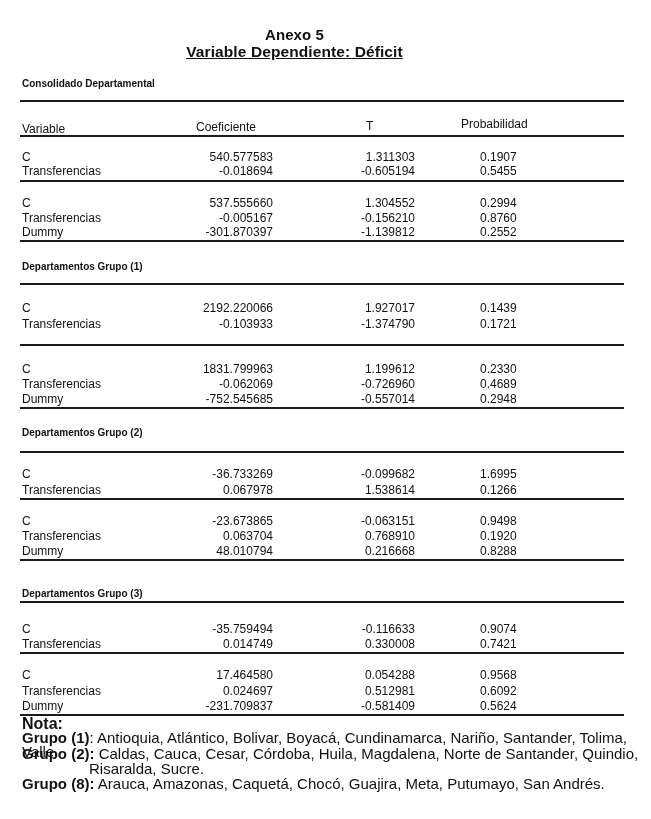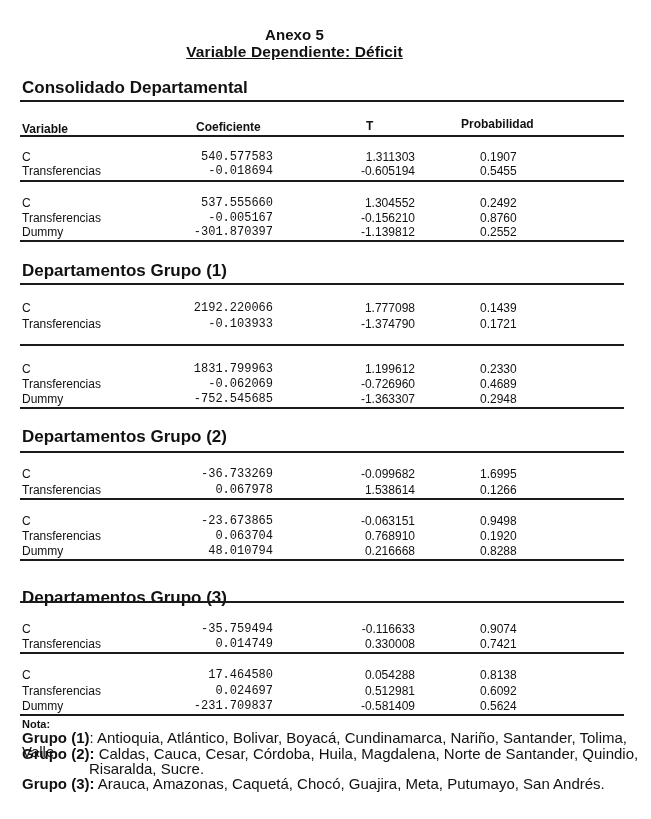--- a/index.html
+++ b/index.html
@@ -7,40 +7,40 @@
     width: 651px; height: 819px; position: relative; overflow: hidden;
     font-family: "Liberation Sans", sans-serif; color: #111;
   }
   .title {
     position: absolute; left: 0; width: 589px; text-align: center;
     font-weight: bold; font-size: 15px; letter-spacing: 0.1px;
   }
   .t1 { top: 26px; }
   .t2 { top: 43px; font-size: 15.5px; text-decoration: underline; }
   .section-title {
-    position: absolute; left: 22px; font-weight: bold; font-size: 17px;
+    position: absolute; left: 22px; font-weight: bold; font-size: 10px;
   }
   .hline {
     position: absolute; left: 20px; width: 604px; height: 2px; background: #1a1a1a;
   }
   .hdr {
-    position: absolute; font-weight: bold; font-size: 12px;
+    position: absolute; font-weight: normal; font-size: 12px;
   }
   .row {
     position: absolute; left: 0; width: 651px; height: 14px; font-size: 12px;
   }
   .row .var { position: absolute; left: 22px; }
-  .row .coef { position: absolute; right: 378px; text-align: center; font-family: Liberation Mono, monospace; }
+  .row .coef { position: absolute; right: 378px; text-align: center; }
   .row .t { position: absolute; right: 236px; text-align: right; }
   .row .p { position: absolute; left: 480px; }
   .note {
     position: absolute; left: 22px; font-size: 15px; line-height: 14px;
   }
   .note b { font-weight: bold; }
-  .note-title { font-weight: bold; font-size: 11px; }
+  .note-title { font-weight: bold; font-size: 16px; }
 </style>
 </head>
 <body>
 
 <div class="title t1">Anexo 5</div>
 <div class="title t2">Variable Dependiente: Déficit</div>
 
 <div class="section-title" style="top:78px">Consolidado Departamental</div>
 <div class="hline" style="top:100px"></div>
 
@@ -61,21 +61,21 @@
   <span class="coef">-0.018694</span>
   <span class="t">-0.605194</span>
   <span class="p">0.5455</span>
 </div>
 <div class="hline" style="top:180px"></div>
 
 <div class="row" style="top:196px">
   <span class="var">C</span>
   <span class="coef">537.555660</span>
   <span class="t">1.304552</span>
-  <span class="p">0.2492</span>
+  <span class="p">0.2994</span>
 </div>
 <div class="row" style="top:211px">
   <span class="var">Transferencias</span>
   <span class="coef">-0.005167</span>
   <span class="t">-0.156210</span>
   <span class="p">0.8760</span>
 </div>
 <div class="row" style="top:225px">
   <span class="var">Dummy</span>
   <span class="coef">-301.870397</span>
@@ -83,21 +83,21 @@
   <span class="p">0.2552</span>
 </div>
 <div class="hline" style="top:240px"></div>
 
 <div class="section-title" style="top:261px">Departamentos Grupo (1)</div>
 <div class="hline" style="top:283px"></div>
 
 <div class="row" style="top:301px">
   <span class="var">C</span>
   <span class="coef">2192.220066</span>
-  <span class="t">1.777098</span>
+  <span class="t">1.927017</span>
   <span class="p">0.1439</span>
 </div>
 <div class="row" style="top:317px">
   <span class="var">Transferencias</span>
   <span class="coef">-0.103933</span>
   <span class="t">-1.374790</span>
   <span class="p">0.1721</span>
 </div>
 <div class="hline" style="top:344px"></div>
 
@@ -109,21 +109,21 @@
 </div>
 <div class="row" style="top:377px">
   <span class="var">Transferencias</span>
   <span class="coef">-0.062069</span>
   <span class="t">-0.726960</span>
   <span class="p">0.4689</span>
 </div>
 <div class="row" style="top:392px">
   <span class="var">Dummy</span>
   <span class="coef">-752.545685</span>
-  <span class="t">-1.363307</span>
+  <span class="t">-0.557014</span>
   <span class="p">0.2948</span>
 </div>
 <div class="hline" style="top:407px"></div>
 
 <div class="section-title" style="top:427px">Departamentos Grupo (2)</div>
 <div class="hline" style="top:451px"></div>
 
 <div class="row" style="top:467px">
   <span class="var">C</span>
   <span class="coef">-36.733269</span>
@@ -172,21 +172,21 @@
   <span class="coef">0.014749</span>
   <span class="t">0.330008</span>
   <span class="p">0.7421</span>
 </div>
 <div class="hline" style="top:652px"></div>
 
 <div class="row" style="top:668px">
   <span class="var">C</span>
   <span class="coef">17.464580</span>
   <span class="t">0.054288</span>
-  <span class="p">0.8138</span>
+  <span class="p">0.9568</span>
 </div>
 <div class="row" style="top:684px">
   <span class="var">Transferencias</span>
   <span class="coef">0.024697</span>
   <span class="t">0.512981</span>
   <span class="p">0.6092</span>
 </div>
 <div class="row" style="top:699px">
   <span class="var">Dummy</span>
   <span class="coef">-231.709837</span>
@@ -197,14 +197,14 @@
 
 <div class="note note-title" style="top:717px">Nota:</div>
 <div class="note" style="top:731px">
   <b>Grupo (1)</b><span>: Antioquia, Atlántico, Bolivar, Boyacá, Cundinamarca, Nariño, Santander, Tolima, Valle.</span>
 </div>
 <div class="note" style="top:747px">
   <b>Grupo (2):</b><span> Caldas, Cauca, Cesar, Córdoba, Huila, Magdalena, Norte de Santander, Quindio,</span>
 </div>
 <div class="note" style="top:762px; left:89px">Risaralda, Sucre.</div>
 <div class="note" style="top:777px">
-  <b>Grupo (3):</b><span> Arauca, Amazonas, Caquetá, Chocó, Guajira, Meta, Putumayo, San Andrés.</span>
+  <b>Grupo (8):</b><span> Arauca, Amazonas, Caquetá, Chocó, Guajira, Meta, Putumayo, San Andrés.</span>
 </div>
 
 </body></html>

